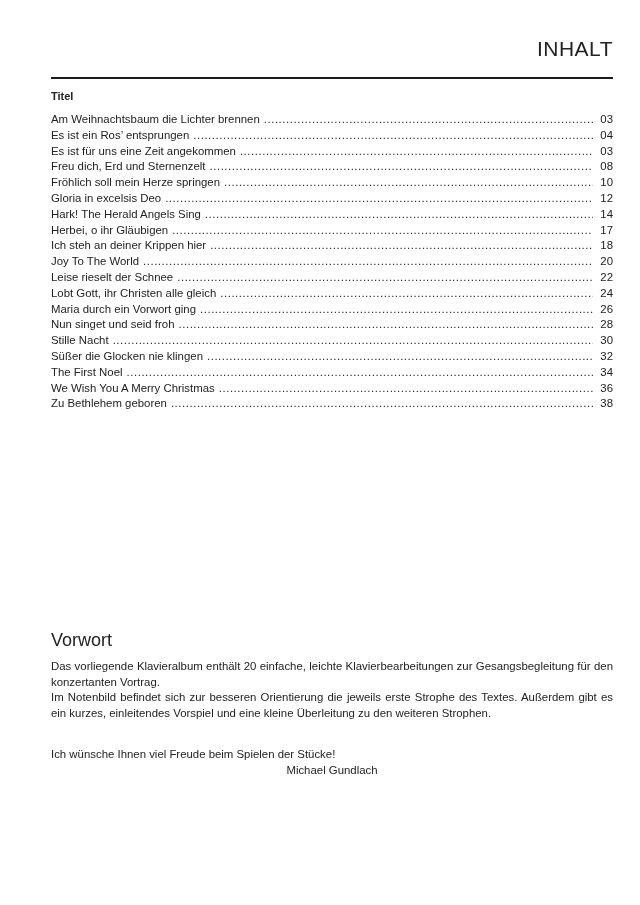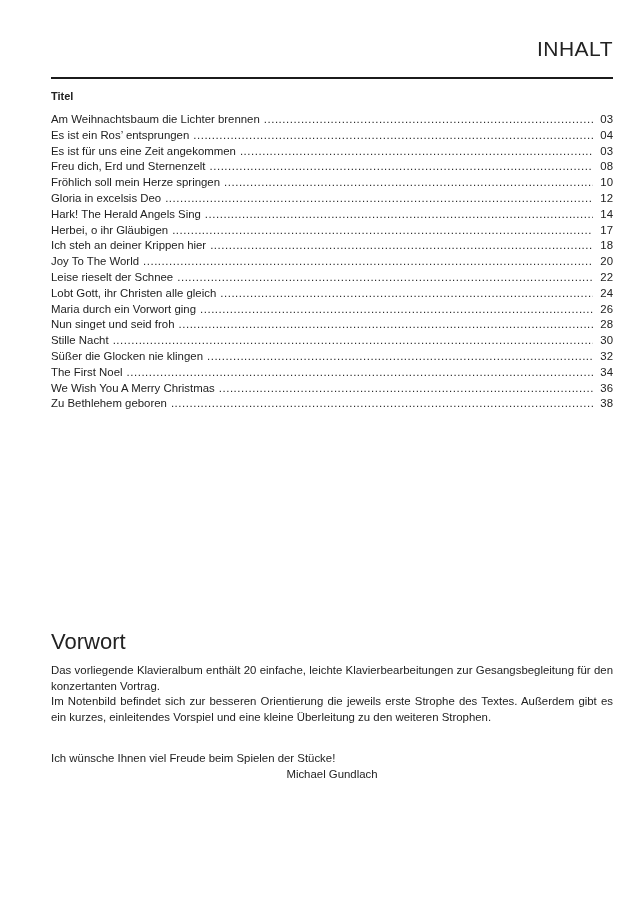--- a/index.html
+++ b/index.html
@@ -72,21 +72,21 @@
     text-align:right;
   }
   
   .vorwort{
     position:absolute;
     top:631px; left:51px; width:562px;
     font-size:11.4px;
     line-height:15.6px;
   }
   .vorwort h2{
-    font-size:22px;
+    font-size:18px;
     font-weight:400;
     line-height:1;
     margin-bottom:10px;
     color:var(--text);
   }
   .vorwort p.body-par{
     text-align:justify;
   }
   .vorwort p.closing{
     margin-top:26px;

